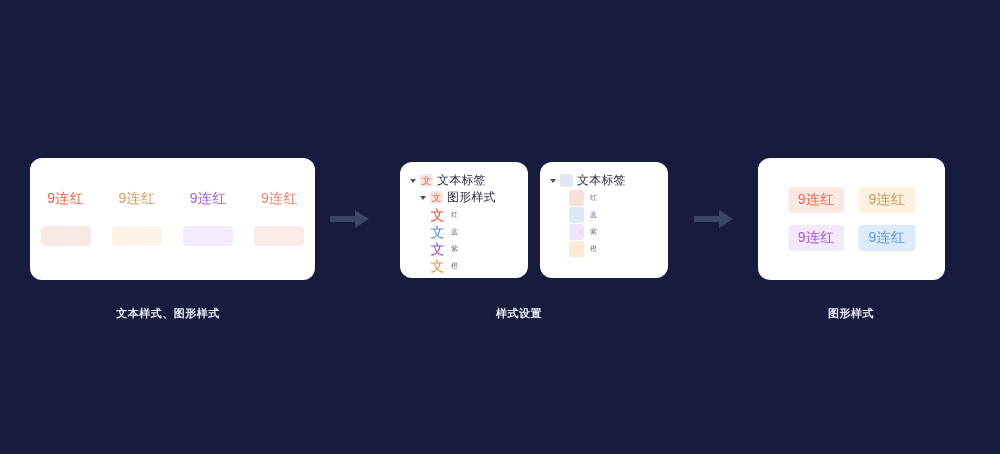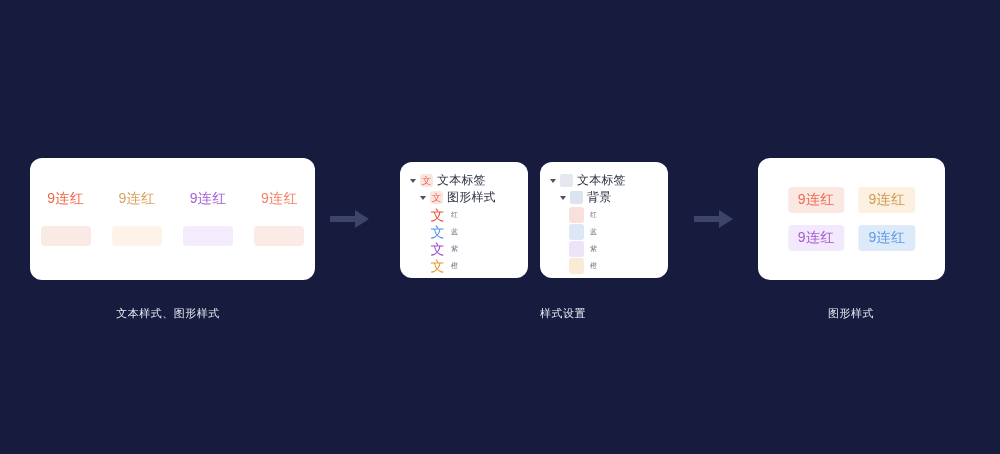--- a/index.html
+++ b/index.html
@@ -34,20 +34,21 @@
 
   
   .caption {
     position: absolute;
     color: #e8eaf4;
     font-size: 11px;
     letter-spacing: 0.5px;
     text-align: center;
     white-space: nowrap;
     transform: translateX(-50%);
+    font-weight: bold;
   }
 
   
   .arrow {
     position: absolute;
     width: 40px;
     height: 24px;
   }
 
   
@@ -269,25 +270,20 @@
   </div>
 
   <div class="card tree-card" id="panel-background-tree">
 
     <div class="tree-row depth-0">
       <span class="caret"></span>
       <span class="sw-icon" style="background:#e4e7ef"></span>
       <span class="tree-label">文本标签</span>
     </div>
 
-    <div class="tree-row depth-1">
-      <span class="caret"></span>
-      <span class="sw-icon" style="background:#dde3ef"></span>
-      <span class="tree-label">背景</span>
-    </div>
 
     <div class="tree-row depth-2">
       <span class="sw-big" style="background:#f9e0da"></span>
       <span class="tree-label leaf">红</span>
     </div>
 
     <div class="tree-row depth-2">
       <span class="sw-big" style="background:#dde8f7"></span>
       <span class="tree-label leaf">蓝</span>
     </div>
@@ -296,21 +292,21 @@
       <span class="sw-big" style="background:#efe3fa"></span>
       <span class="tree-label leaf">紫</span>
     </div>
 
     <div class="tree-row depth-2">
       <span class="sw-big" style="background:#fbead6"></span>
       <span class="tree-label leaf">橙</span>
     </div>
   </div>
 
-  <div class="caption" style="left:519px; top:306px;margin-left:44px;">样式设置</div>
+  <div class="caption" style="left:519px; top:306px;">样式设置</div>
 
   <div class="arrow" style="left:694px; top:207px;">
     <svg width="40" height="24" viewBox="0 0 40 24" aria-hidden="true">
       <path d="M0 9 H25 V3 L39 12 L25 21 V15 H0 Z" fill="#3c4467"></path>
     </svg>
   </div>
 
   <div class="card" id="panel-style-combination">
     <div class="combo-grid">
       <span class="combo-chip" style="color:#ef6a4f; background:#fae8e2">9连红</span>

